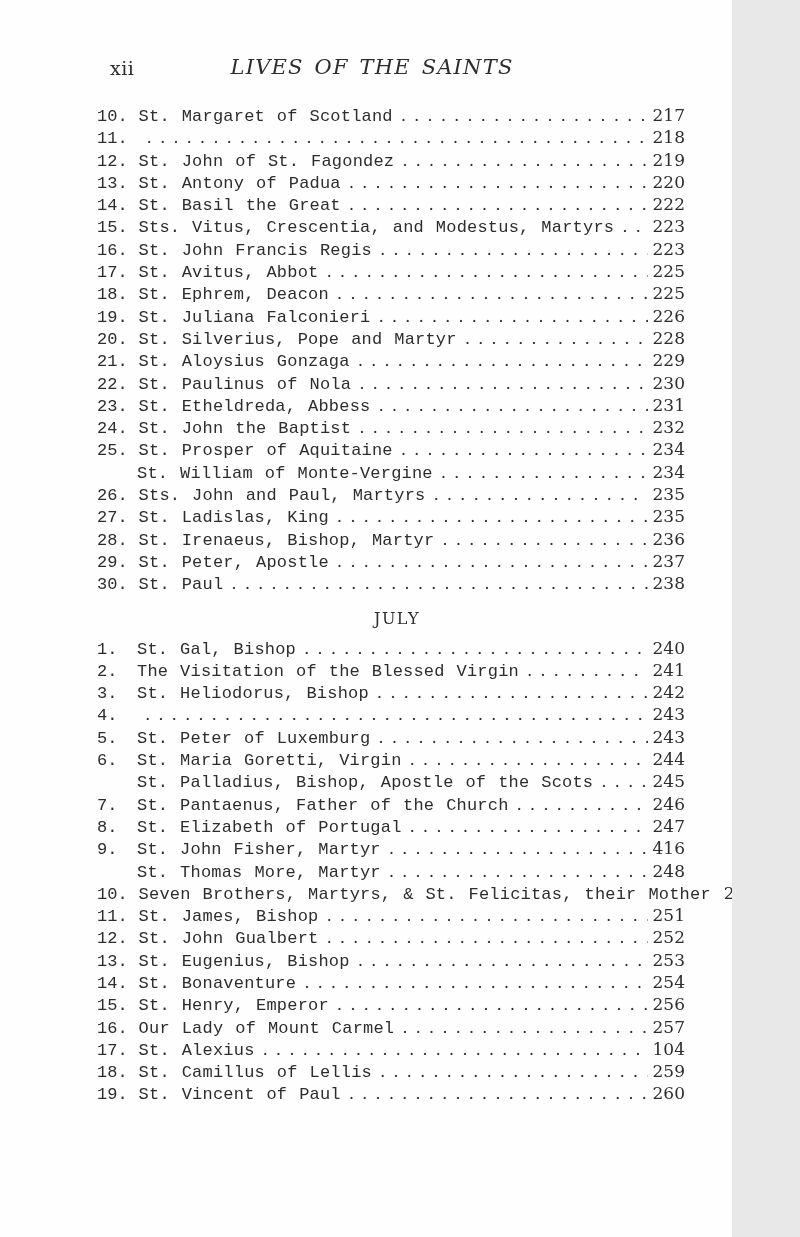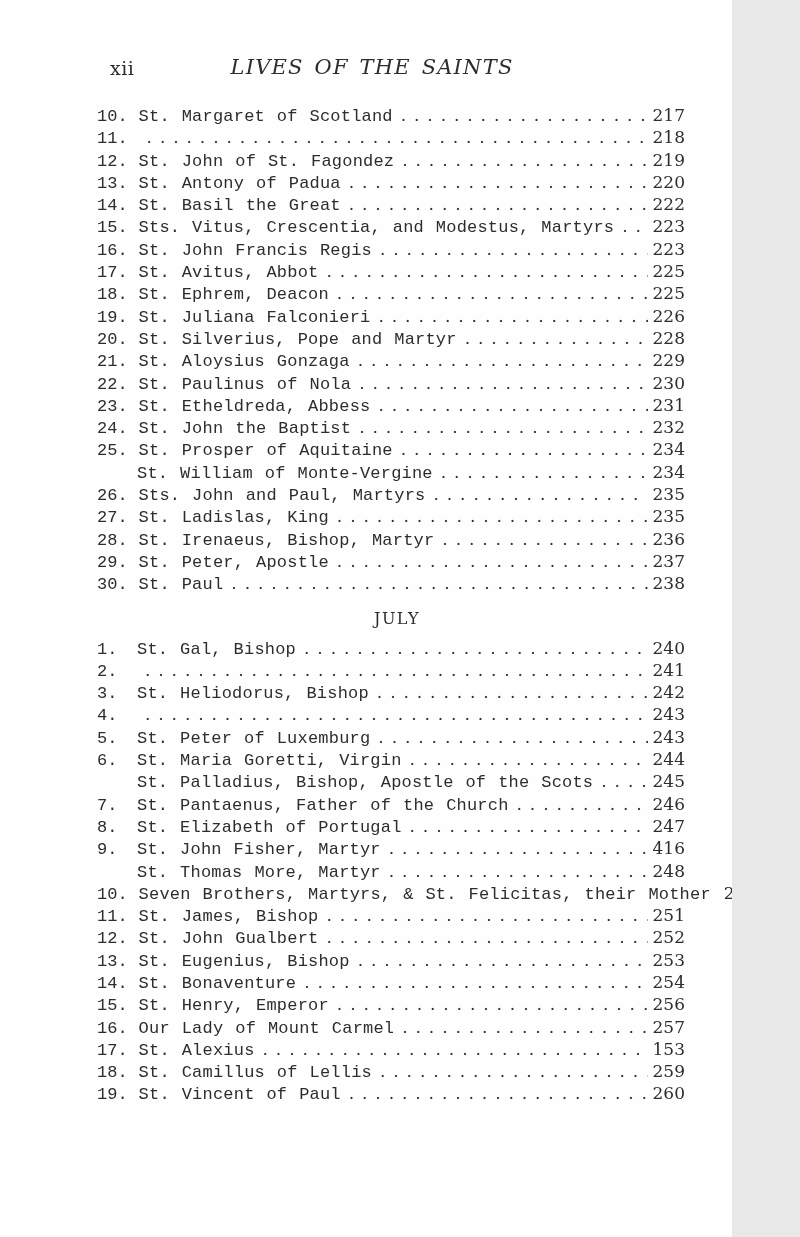--- a/index.html
+++ b/index.html
@@ -224,20 +224,21 @@
   </div>
       <div class="section-heading">JULY</div>
       <div class="row">
     <span class="num">1.</span>
     <span class="title">St. Gal, Bishop</span>
     <span class="leader">. . . . . . . . . . . . . . . . . . . . . . . . . . . . . . . . . . . . . . . . . . . . . . . . . . . . . . . . . . . . . . . . . . . . . . . . . . . . . . . . . . . . . . . . . . </span>
     <span class="pagenum">240</span>
   </div>
       <div class="row">
     <span class="num">2.</span>
+    <span class="title">The Visitation of the Blessed Virgin</span>
     <span class="leader">. . . . . . . . . . . . . . . . . . . . . . . . . . . . . . . . . . . . . . . . . . . . . . . . . . . . . . . . . . . . . . . . . . . . . . . . . . . . . . . . . . . . . . . . . . </span>
     <span class="pagenum">241</span>
   </div>
       <div class="row">
     <span class="num">3.</span>
     <span class="title">St. Heliodorus, Bishop</span>
     <span class="leader">. . . . . . . . . . . . . . . . . . . . . . . . . . . . . . . . . . . . . . . . . . . . . . . . . . . . . . . . . . . . . . . . . . . . . . . . . . . . . . . . . . . . . . . . . . </span>
     <span class="pagenum">242</span>
   </div>
       <div class="row">
@@ -326,21 +327,21 @@
       <div class="row">
     <span class="num">16.</span>
     <span class="title">Our Lady of Mount Carmel</span>
     <span class="leader">. . . . . . . . . . . . . . . . . . . . . . . . . . . . . . . . . . . . . . . . . . . . . . . . . . . . . . . . . . . . . . . . . . . . . . . . . . . . . . . . . . . . . . . . . . </span>
     <span class="pagenum">257</span>
   </div>
       <div class="row">
     <span class="num">17.</span>
     <span class="title">St. Alexius</span>
     <span class="leader">. . . . . . . . . . . . . . . . . . . . . . . . . . . . . . . . . . . . . . . . . . . . . . . . . . . . . . . . . . . . . . . . . . . . . . . . . . . . . . . . . . . . . . . . . . </span>
-    <span class="pagenum">153</span>
+    <span class="pagenum">104</span>
   </div>
       <div class="row">
     <span class="num">18.</span>
     <span class="title">St. Camillus of Lellis</span>
     <span class="leader">. . . . . . . . . . . . . . . . . . . . . . . . . . . . . . . . . . . . . . . . . . . . . . . . . . . . . . . . . . . . . . . . . . . . . . . . . . . . . . . . . . . . . . . . . . </span>
     <span class="pagenum">259</span>
   </div>
       <div class="row">
     <span class="num">19.</span>
     <span class="title">St. Vincent of Paul</span>

